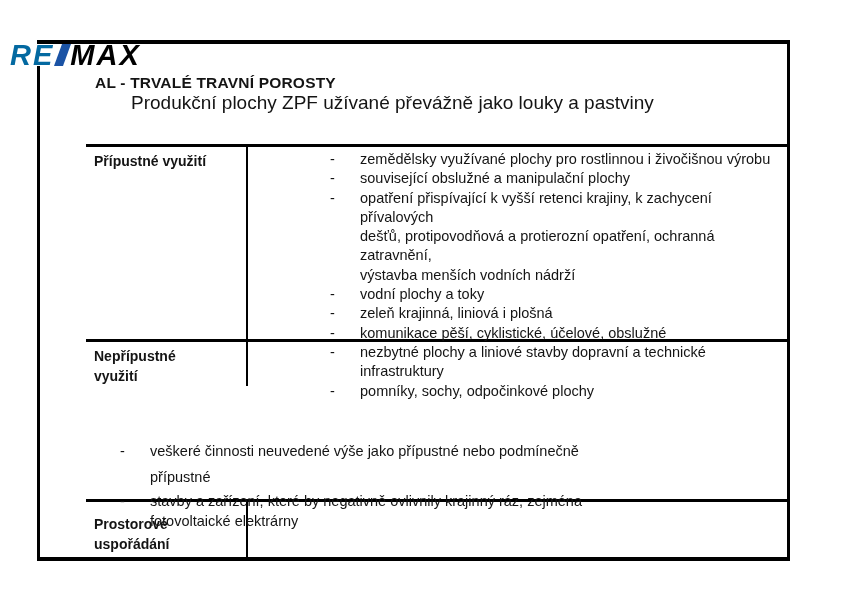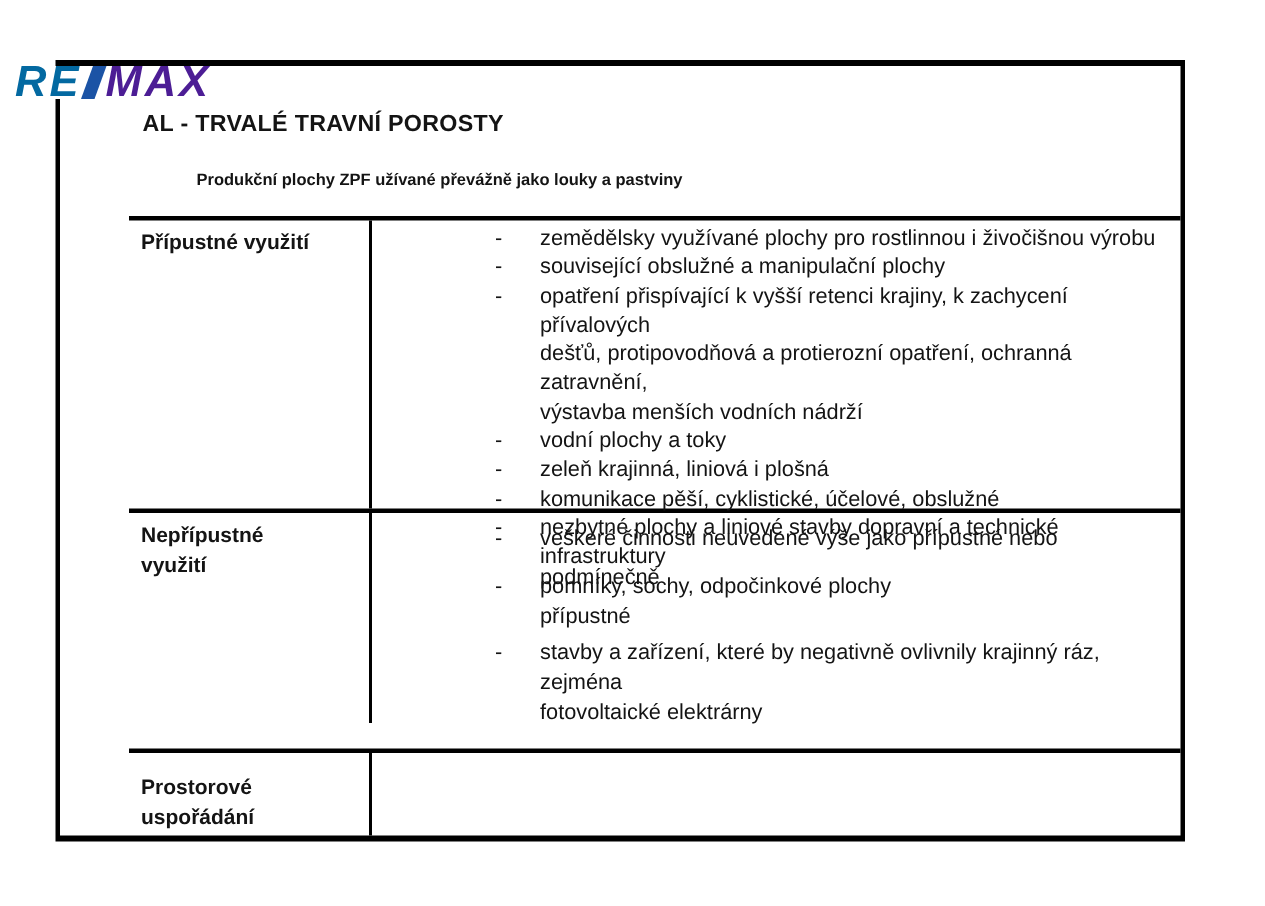--- a/index.html
+++ b/index.html
@@ -10,25 +10,25 @@
 
   
   .ztable {
     position:absolute; left:37px; top:40px; width:753px; box-sizing:border-box;
     border:3px solid #000; border-top-width:4px; border-bottom-width:4px;
     background:#fff;
     padding-left:46px;
   }
   .header-cell { height:100px; box-sizing:border-box; padding:29px 10px 0 9px; }
   .title { font-size:15.5px; font-weight:bold; line-height:19px; letter-spacing:.2px; }
-  .subtitle { font-size:11px; font-weight:bold; line-height:19px; margin-top:19px; padding-left:36px; }
+  .subtitle { font-size:19px; font-weight:normal; line-height:19px; margin-top:1px; padding-left:36px; }
 
   .trow { display:flex; border-top:3px solid #000; box-sizing:border-box;gap:48px; }
   .row-a { height:195px; }
-  .row-b { height:143px; }
+  .row-b { height:143px;flex-direction:column; }
   .row-c { height:58px;margin-top:17px; }
 
   .label-cell {
     width:162px; box-sizing:border-box; border-right:2px solid #000;
     font-weight:bold; font-size:14px; line-height:20px;
     padding:4px 8px 0 8px; white-space:pre-line;
   }
   .row-c .label-cell { padding-top:12px; }
   .content-cell { flex:1; box-sizing:border-box; padding:3px 6px 0 0;border-radius:32px; }
 
@@ -65,21 +65,21 @@
 </head>
 <body>
 
 <div class="page">
 
   <div class="logo-bg"></div>
 
   <div class="logo">
     <span class="re" style="color: #0369a1;">RE</span>
     <span class="slash" style="background: rgb(27, 83, 165);"></span>
-    <span class="max" style="color: #4c1d95;">MAX</span>
+    <span class="max" style="color: #000000;">MAX</span>
   </div>
 
   <div class="ztable">
 
     <div class="header-cell">
       <div class="title">AL - TRVALÉ TRAVNÍ POROSTY</div>
       <div class="subtitle">Produkční plochy ZPF užívané převážně jako louky a pastviny</div>
     </div>
 
     <div class="trow row-a">

